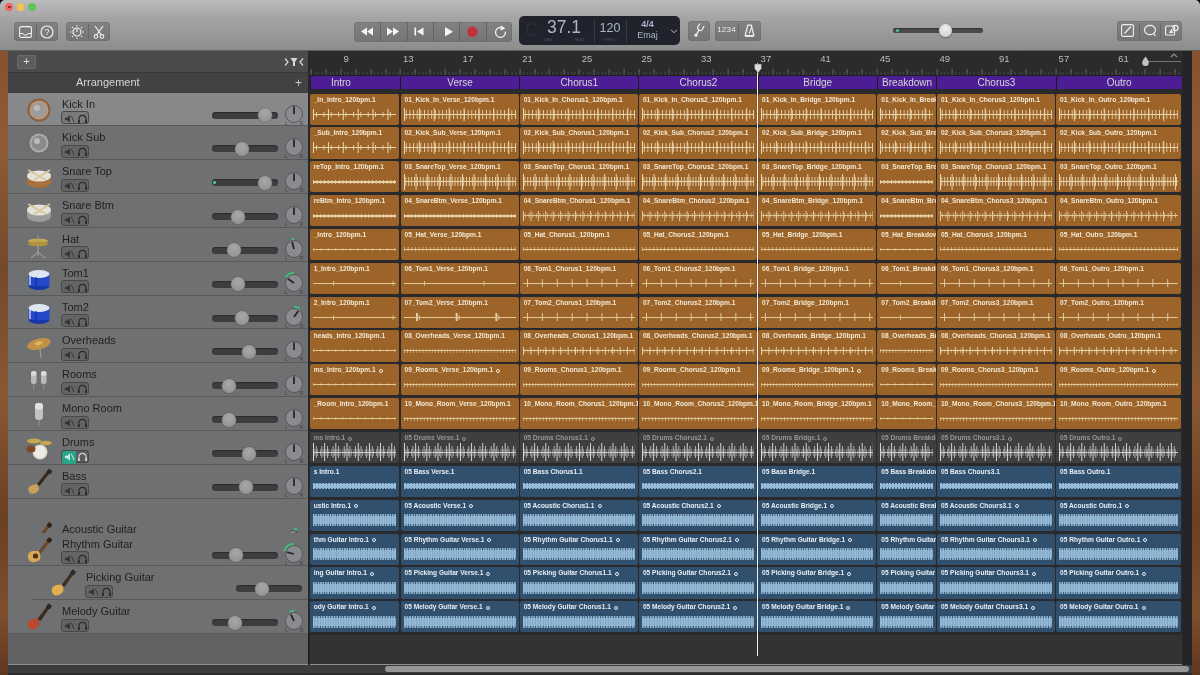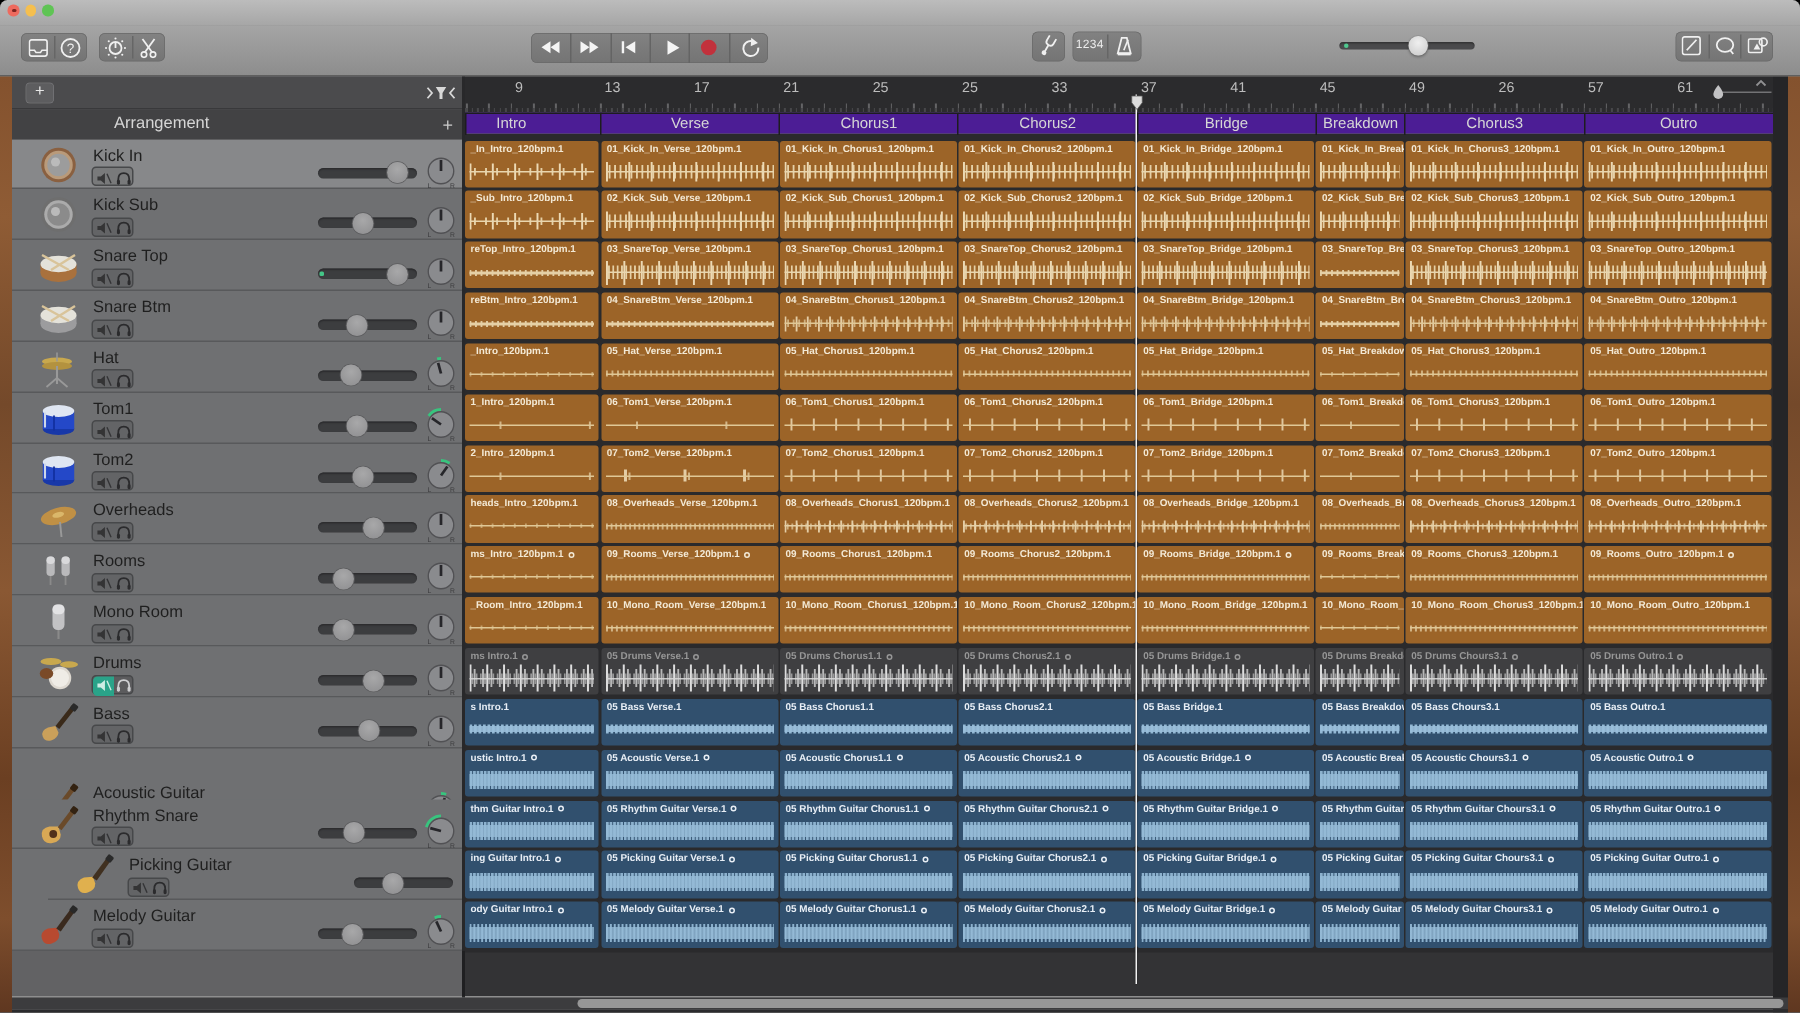--- a/index.html
+++ b/index.html
@@ -127,20 +127,35 @@
         <rect x="60.5" y="5.5" width="1.6" height="8" fill="#f5f5f5"></rect>
         <polygon points="69.5,5.5 69.5,13.5 63,9.5" fill="#f5f5f5"></polygon>
         <polygon points="91,5 91,14.5 99,9.75" fill="#f5f5f5"></polygon>
         <circle cx="118.5" cy="9.7" r="5.2" fill="#c2313c"></circle>
         <g stroke="#f0f0f0" stroke-width="1.3" fill="none">
           <path d="M 149.3 6.2 A 5 5 0 1 0 151.5 9.8"></path>
         </g>
         <polygon points="146.8,3.2 151.3,6.6 146.5,8.8" fill="#f0f0f0"></polygon>
       </svg>
 </div>
+<div class="abs" id="lcd">
+<div class="div" style="left:75px"></div>
+      <div class="div" style="left:107px"></div>
+<div class="abs" style="left:6px;top:0px;width:24px;height:29px;font-size:18px;color:#2b2f3c;line-height:29px;">C</div>
+<div class="abs" style="left:14px;top:1px;width:62px;text-align:center;font-size:17.5px;color:#a9b6cc;">37.1</div>
+<div class="abs" style="left:14px;top:21px;width:31px;text-align:center;font-size:4px;color:#454e62;">BAR</div>
+<div class="abs" style="left:45px;top:21px;width:31px;text-align:center;font-size:4px;color:#454e62;">BEAT</div>
+<div class="abs" style="left:75px;top:5px;width:32px;text-align:center;font-size:12.5px;color:#a9b6cc;">120</div>
+<div class="abs" style="left:75px;top:21px;width:32px;text-align:center;font-size:4px;color:#454e62;">TEMPO</div>
+<div class="abs" style="left:107px;top:2.5px;width:43px;text-align:center;font-size:9px;font-weight:bold;color:#a9b6cc;">4/4</div>
+<div class="abs" style="left:107px;top:14px;width:43px;text-align:center;font-size:9px;color:#a9b6cc;">Emaj</div>
+<svg width="8" height="5" viewBox="0 0 9 6" style="position:absolute;left:151px;top:13px">
+        <path d="M1 1 L4.5 4.5 L8 1" stroke="#c2c2c2" stroke-width="1.2" fill="none"></path>
+      </svg>
+</div>
 <div class="tbtn" style="left:688px;top:3.5px;width:22px;height:20px;">
       <svg width="12" height="15" viewBox="0 0 12 15" style="position:absolute;left:5px;top:2.5px">
         <g stroke="#f0f0f0" stroke-width="1.2" fill="none" transform="rotate(30 6 7)">
           <path d="M3.5 1 L3.5 5 Q3.5 7 6 7 Q8.5 7 8.5 5 L8.5 1"></path>
           <line x1="6" y1="7" x2="6" y2="12"></line>
           <circle cx="6" cy="13" r="1.6" fill="#f0f0f0" stroke="none"></circle>
         </g>
       </svg>
     </div>
 <div class="tbtn" style="left:715px;top:3.5px;width:46px;height:20px;">
@@ -600,21 +615,21 @@
       <text x="18" y="23" font-size="4.5" fill="#3c3c3e" font-family="Liberation Sans">R</text>
     </svg>
 </div>
 <div class="trow" style="top:532.55px;">
 <svg width="30" height="30" viewBox="0 0 30 30" style="position:absolute;left:16px;top:2px">
       <path d="M9 16 q -6 1 -5 6.5 q 1 5.5 7 4.5 q 5.5 -1 5.5 -5.5 L 15 16 Z" fill="#d8a855"></path>
       <circle cx="11.5" cy="21" r="2.6" fill="#50301a"></circle>
       <path d="M14.5 16.5 L 24 4 L 26.5 6 L 17 18.5 Z" fill="#6a4a2a"></path>
       <rect x="23.5" y="2.5" width="4.5" height="4.5" rx="1" fill="#332211" transform="rotate(38 25 4.5)"></rect>
     </svg>
-<div class="nm">Rhythm Snare</div>
+<div class="nm">Rhythm Guitar</div>
 <div class="mh">
       <svg width="11" height="10" viewBox="0 0 12 11" style="position:absolute;left:2px;top:1.5px">
         <path d="M1 4 L3.5 4 L6.5 1.5 L6.5 9.5 L3.5 7 L1 7 Z" fill="#2b2b2d" opacity="0.85"></path>
         <line x1="8" y1="2" x2="11" y2="9" stroke="#2b2b2d" stroke-width="1" opacity="0.85"></line>
       </svg>
       <svg width="11" height="10" viewBox="0 0 12 11" style="position:absolute;left:15px;top:1.5px">
         <path d="M2 9 L2 6 Q2 1.5 6 1.5 Q10 1.5 10 6 L10 9" fill="none" stroke="#2b2b2d" stroke-width="1.3"></path>
         <rect x="1" y="6.5" width="2.2" height="3.5" rx="1" fill="#2b2b2d"></rect>
         <rect x="8.8" y="6.5" width="2.2" height="3.5" rx="1" fill="#2b2b2d"></rect>
       </svg>
@@ -701,21 +716,21 @@
 <div class="rnum" style="left:93.0px">13</div>
 <div class="rnum" style="left:152.6px">17</div>
 <div class="rnum" style="left:212.2px">21</div>
 <div class="rnum" style="left:271.8px">25</div>
 <div class="rnum" style="left:331.4px">25</div>
 <div class="rnum" style="left:391.0px">33</div>
 <div class="rnum" style="left:450.6px">37</div>
 <div class="rnum" style="left:510.2px">41</div>
 <div class="rnum" style="left:569.8px">45</div>
 <div class="rnum" style="left:629.4px">49</div>
-<div class="rnum" style="left:689.0px">26</div>
+<div class="rnum" style="left:689.0px">91</div>
 <div class="rnum" style="left:748.6px">57</div>
 <div class="rnum" style="left:808.2px">61</div>
 <div style="position:absolute;left:833px;top:10px;width:38px;height:1.2px;background:#737375;"></div>
 <svg width="9" height="11" viewBox="0 0 11 13" style="position:absolute;left:831px;top:5px">
       <path d="M5.5 0.5 Q9.5 5.5 9.5 8 A4 4 0 0 1 1.5 8 Q1.5 5.5 5.5 0.5 Z" fill="#c2c2c4"></path>
     </svg>
 <svg width="8" height="5" viewBox="0 0 8 5" style="position:absolute;left:860px;top:2px">
       <path d="M1 4 L4 1 L7 4" stroke="#909092" stroke-width="1.2" fill="none"></path>
     </svg>
 </div>

